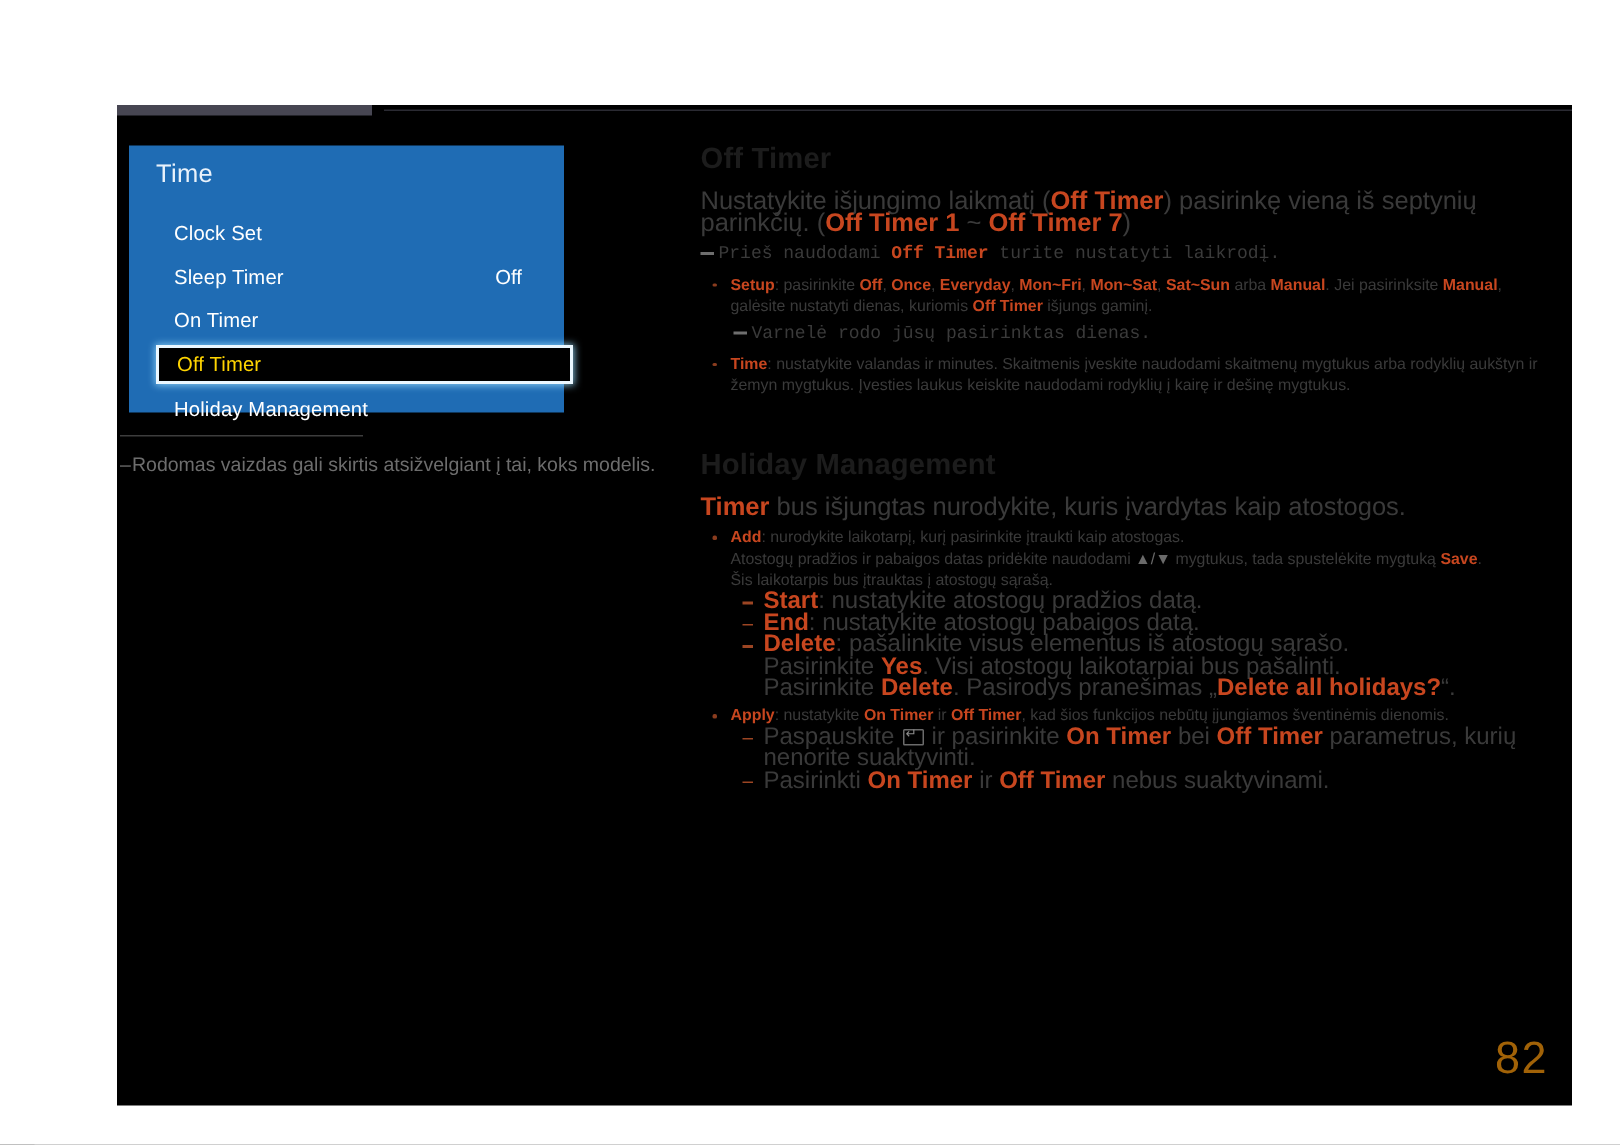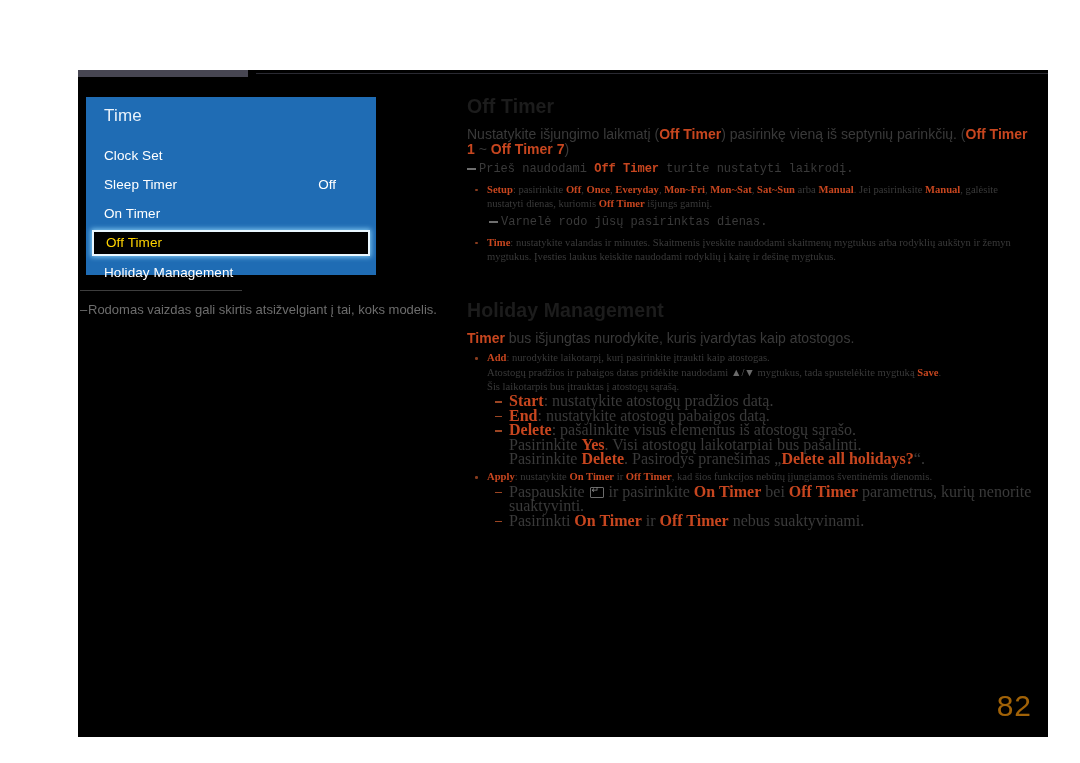--- a/index.html
+++ b/index.html
@@ -66,21 +66,21 @@
     position: absolute;
     left: 18px;
     top: 9px;
     font-size: 17px;
     color: #e9f2fb;
     letter-spacing: .2px;
     font-weight: 400;
   }
   .osd-list {
     position: absolute;
-    left: 0;
+    left: 12px;
     top: 44px;
     width: 290px;
   }
   .osd-item {
     position: relative;
     height: 29px;
     line-height: 29px;
     padding: 0 14px 0 18px;
     font-size: 13.5px;
     color: #ffffff;
@@ -140,21 +140,21 @@
     margin: 0 0 9px 0;
     font-size: 19.5px;
     font-weight: 700;
     color: #1c1c1c;
     letter-spacing: .1px;
   }
   h2.sec-title.second { margin-top: 34px; }
 
   p.para {
     margin: 0 0 6px 0;
-    font-size: 14px;
+    font-size: 17px;
     line-height: 14.5px;
     color: #3a3a3a;
   }
   b, strong { color: #c7461f; font-weight: 700; }
 
   .dash-note {
     margin: 0 0 6px 0;
     font-size: 12px;
     line-height: 14.5px;
     color: #3a3a3a;
@@ -177,21 +177,20 @@
     list-style: none;
     margin: 0 0 4px 0;
     padding: 0 0 0 20px;
   }
   ul.bul > li {
     position: relative;
     font-size: 10.6px;
     line-height: 14.4px;
     color: #3a3a3a;
     margin-bottom: 2px;
-    font-family: Liberation Serif, serif;
   }
   ul.bul > li::before {
     content: "";
     position: absolute;
     left: -12px;
     top: 6px;
     width: 2.5px;
     height: 2.5px;
     background: #8a3c1e;
     border-radius: 50%;

